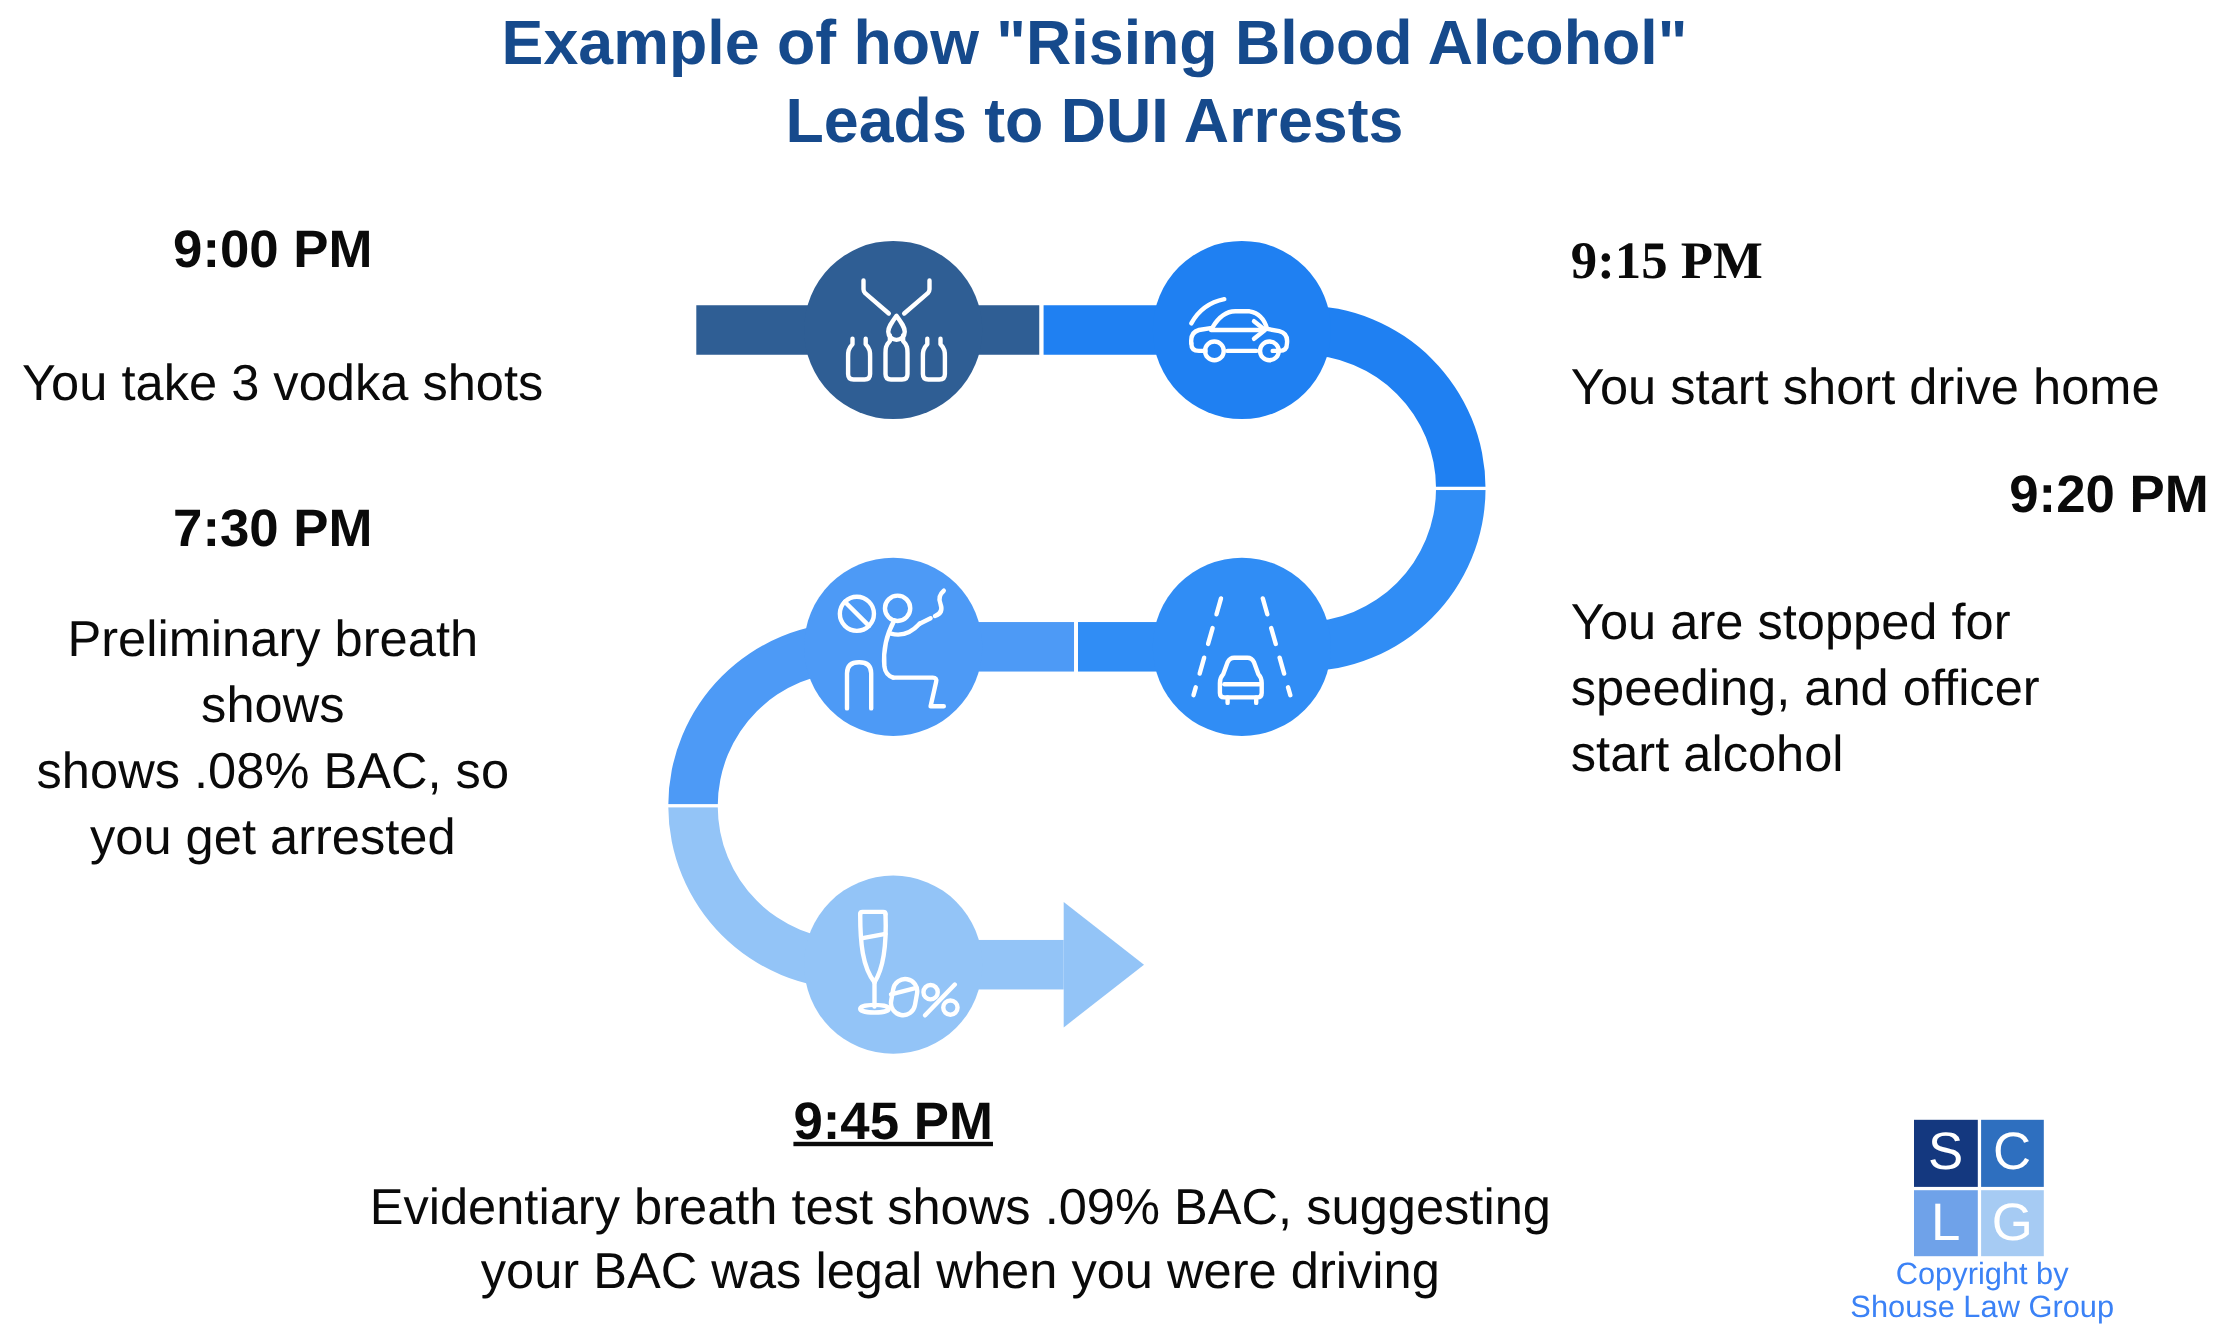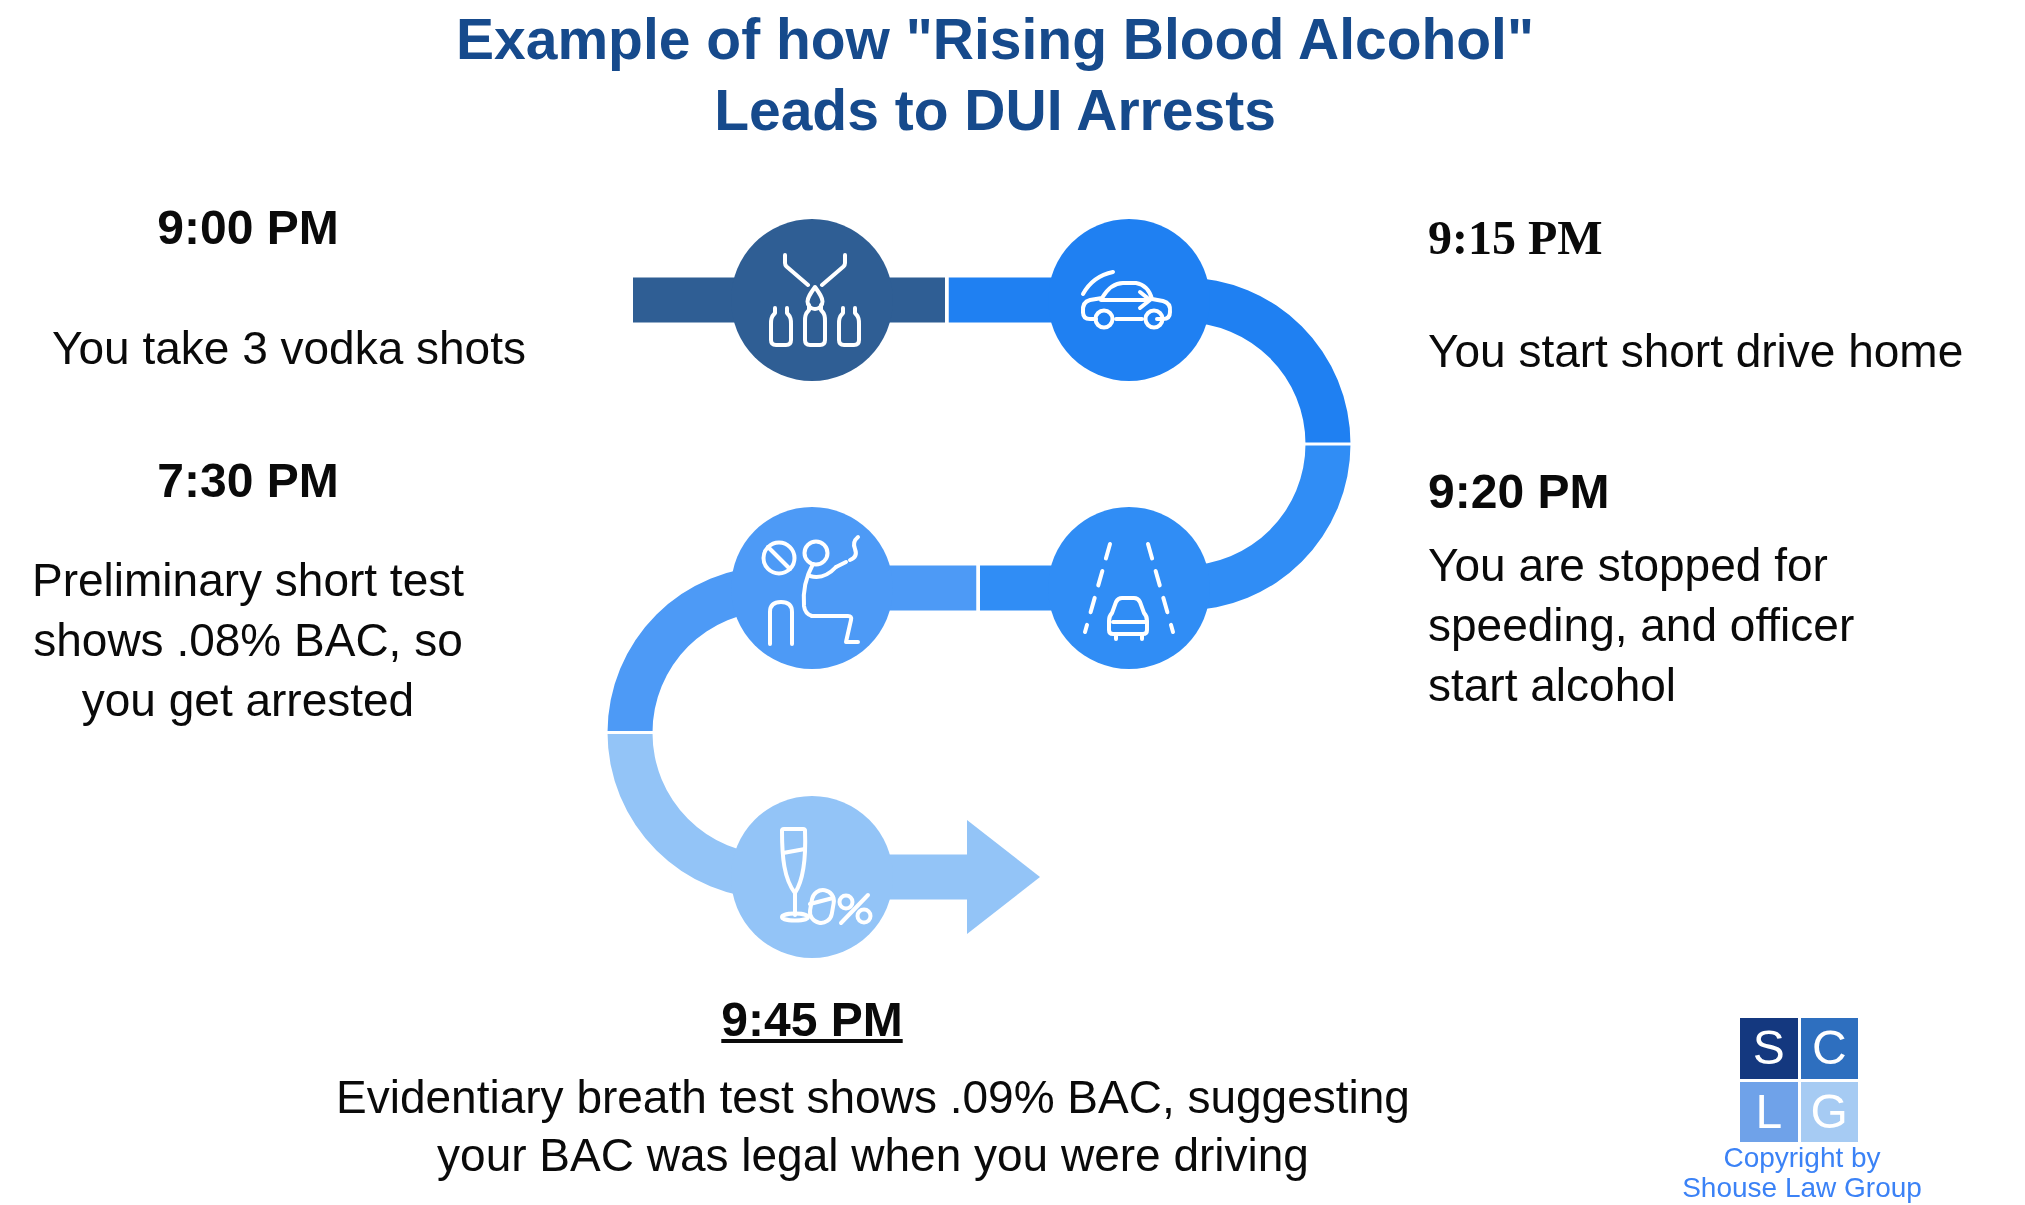--- a/index.html
+++ b/index.html
@@ -6,24 +6,24 @@
   .stage{position:relative;width:2025px;height:1205px;background:#ffffff;overflow:hidden;
          font-family:"Liberation Sans",sans-serif;color:#0a0a0a;}
   .abs{position:absolute;}
   .title{top:4px;left:0;width:1990px;text-align:center;font-weight:700;font-size:57px;
          line-height:71px;color:#164a8c;}
   .time{font-weight:700;font-size:48px;line-height:56px;}
   .desc{font-size:46px;line-height:60px;}
   .ralign{text-align:center;}
   .calign{text-align:center;}
   .t1{top:200px;left:0;width:496px;}
-  .d1{top:318px;left:0;width:514px;margin-left:32px;}
+  .d1{top:318px;left:0;width:514px;}
   .t2{top:210px;left:1428px;width:580px;font-family:Liberation Serif, serif;}
   .d2{top:321px;left:1428px;width:580px;}
-  .t3{top:464px;left:1428px;width:580px;}
+  .t3{top:422px;left:1428px;width:580px;text-align:right;}
   .d3{top:535px;left:1428px;width:580px;}
   .t4{top:453px;left:0;width:496px;}
   .d4{top:550px;left:0;width:496px;}
   .t5{top:992px;left:512px;width:600px;text-decoration:underline;}
   .d5{top:1068px;left:223px;width:1300px;line-height:58px;}
   .flow{position:absolute;top:0;left:0;}
   .logo{top:1018px;left:1740px;width:118px;height:124px;display:grid;
         grid-template-columns:1fr 1fr;grid-template-rows:1fr 1fr;gap:3px;background:#ffffff;}
   .logo .q{display:flex;align-items:center;justify-content:center;color:#ffffff;
            font-size:48px;font-weight:400;line-height:1;}
@@ -151,21 +151,21 @@
 
   <div class="abs time t3">9:20 PM</div>
   <div class="abs desc d3">
     <div>You are stopped for</div>
     <div>speeding, and officer</div>
     <div>start alcohol</div>
   </div>
 
   <div class="abs time ralign t4">7:30 PM</div>
   <div class="abs desc ralign d4">
-    <div>Preliminary short test</div>
+    <div>Preliminary breath shows</div>
     <div>shows .08% BAC, so</div>
     <div>you get arrested</div>
   </div>
 
   <div class="abs time calign t5">9:45 PM</div>
   <div class="abs desc calign d5">
     <div>Evidentiary breath test shows .09% BAC, suggesting</div>
     <div>your BAC was legal when you were driving</div>
   </div>
 

